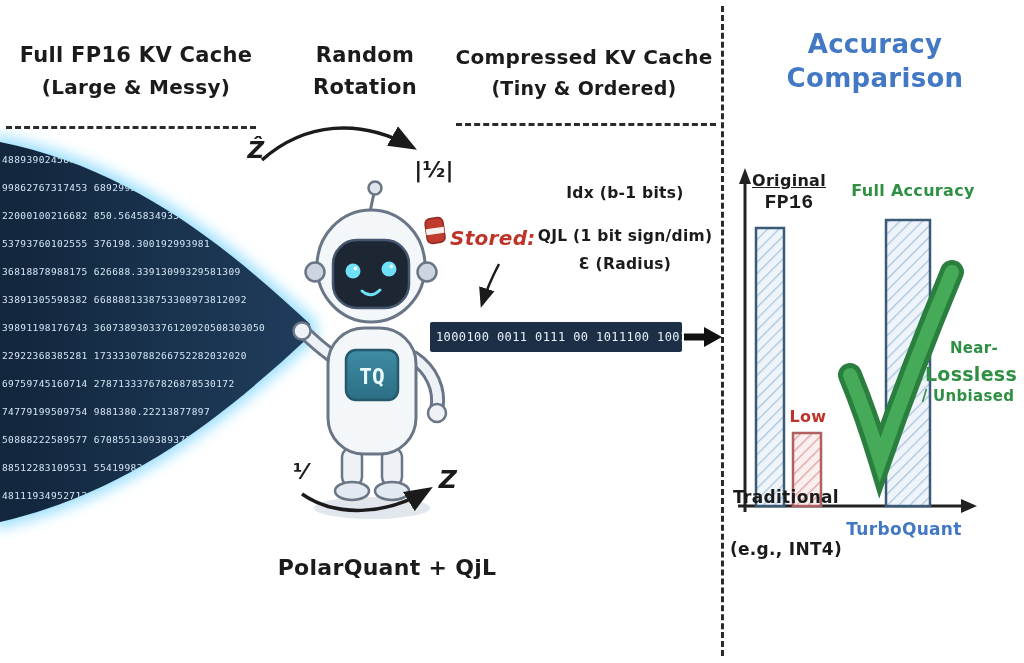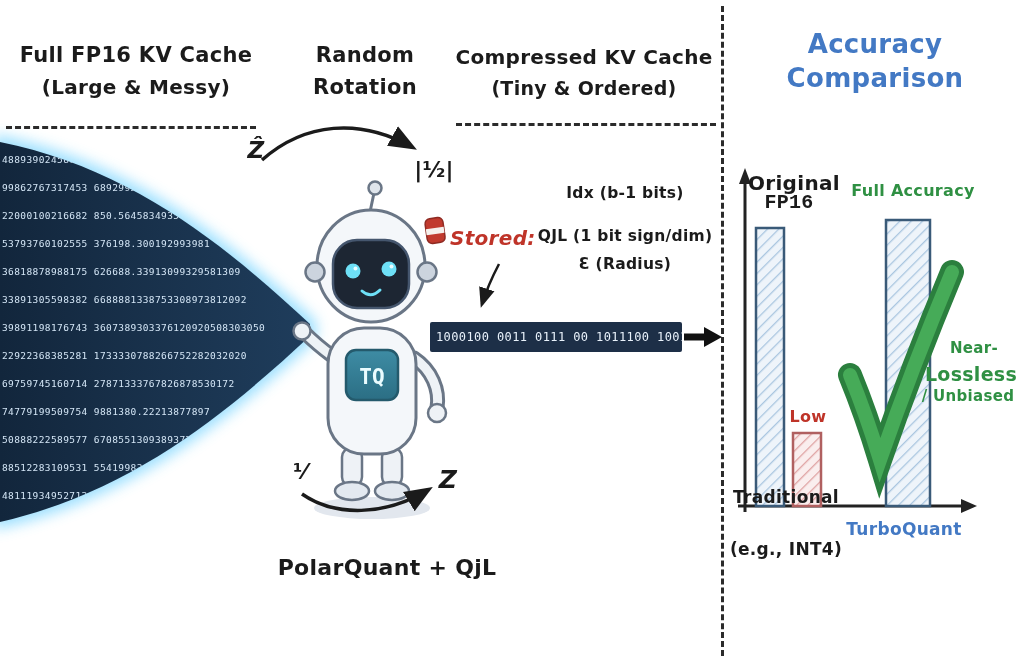--- a/index.html
+++ b/index.html
@@ -160,21 +160,21 @@
   <div class="lbl hand" style="left:282px;top:460px;width:36px;font-size:22px;">⅟</div>
   <div class="lbl hand" style="left:430px;top:466px;width:36px;font-size:25px;font-style:italic;">Z</div>
 
   <div class="lbl hand red" style="left:450px;top:227px;width:80px;font-size:20px;font-style:italic;text-align:left;">Stored:</div>
   <div class="lbl hand" style="left:540px;top:185px;width:170px;font-size:15.5px;">Idx (b-1 bits)</div>
   <div class="lbl hand" style="left:522px;top:228px;width:206px;font-size:15.5px;">QJL (1 bit sign/dim)</div>
   <div class="lbl hand" style="left:540px;top:256px;width:170px;font-size:15.5px;">Ɛ (Radius)</div>
 
   <div id="binary-bar">1000100 0011 0111 00 1011100 10010 1...</div>
 
-  <div class="lbl hand" style="left:748px;top:172px;width:82px;font-size:20px;">Original</div>
+  <div class="lbl hand" style="left:748px;top:172px;width:82px;font-size:16px;text-decoration:underline;">Original</div>
   <div class="lbl hand" style="left:748px;top:192px;width:82px;font-size:20px;font-family:Liberation Mono, monospace;">FP16</div>
   <div class="lbl hand green" style="left:838px;top:182px;width:150px;font-size:16px;">Full Accuracy</div>
   <div class="lbl hand red" style="left:786px;top:408px;width:44px;font-size:16px;">Low</div>
   <div class="lbl hand green" style="left:928px;top:340px;width:92px;font-size:15px;">Near-</div>
   <div class="lbl hand green" style="left:922px;top:364px;width:98px;font-size:19px;">Lossless</div>
   <div class="lbl hand green" style="left:916px;top:388px;width:104px;font-size:15px;">/ Unbiased</div>
   <div class="lbl hand" style="left:730px;top:488px;width:112px;font-size:17px;">Traditional</div>
   <div class="lbl hand" style="left:724px;top:540px;width:124px;font-size:17px;">(e.g., INT4)</div>
   <div class="lbl hand blue" style="left:842px;top:520px;width:124px;font-size:17px;">TurboQuant</div>
 

